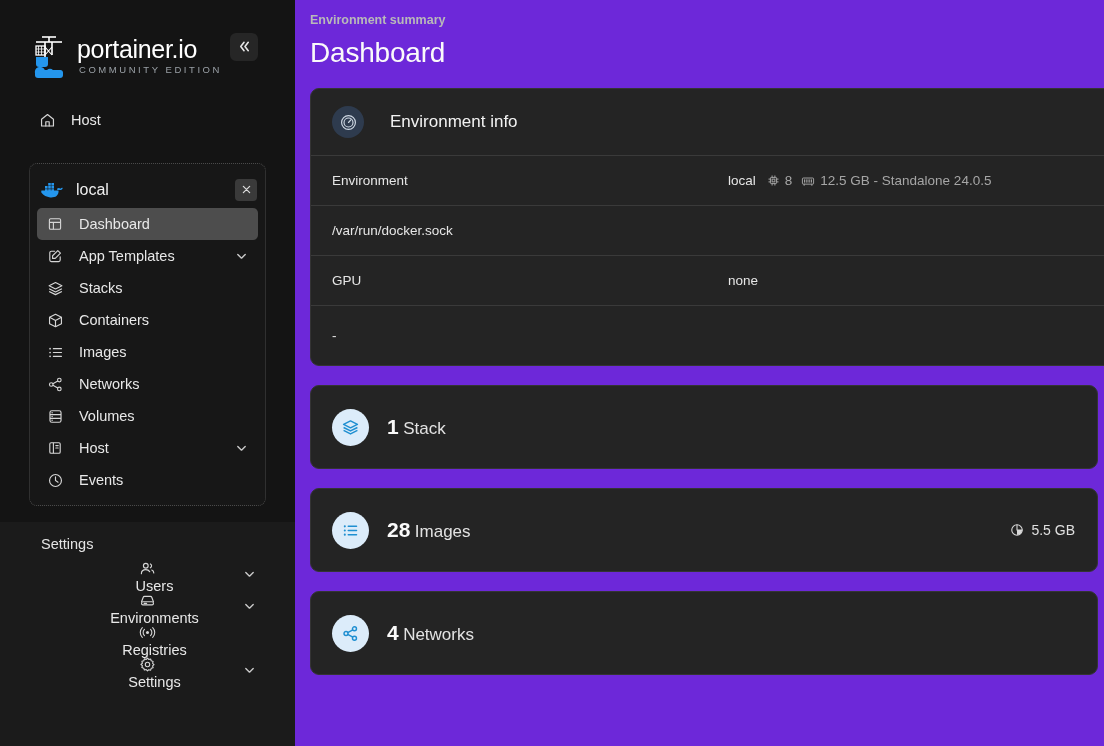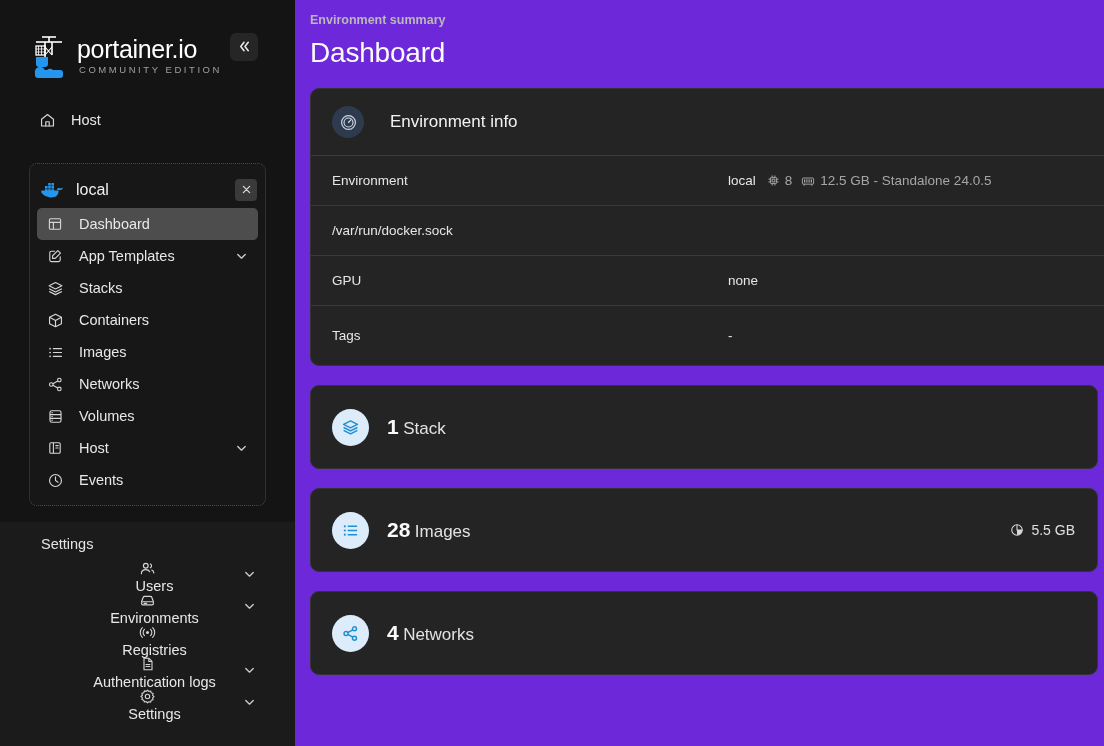--- a/index.html
+++ b/index.html
@@ -390,35 +390,20 @@
         <span class="ico">
           <svg viewBox="0 0 20 20" width="17" height="17" fill="none" stroke="currentColor" stroke-width="1.3" stroke-linecap="round">
             <circle cx="10" cy="10" r="1.8" fill="currentColor" stroke="none"></circle>
             <path d="M6.4 6.4 a5 5 0 0 0 0 7.2 M13.6 6.4 a5 5 0 0 1 0 7.2"></path>
             <path d="M3.9 4.2 a8.2 8.2 0 0 0 0 11.6 M16.1 4.2 a8.2 8.2 0 0 1 0 11.6"></path>
           </svg>
         </span>
         <span class="lbl">Registries</span>
       </div>
 
-      <div class="nav-item">
-        <span class="ico">
-          <svg viewBox="0 0 20 20" width="16" height="16" fill="none" stroke="currentColor" stroke-width="1.35" stroke-linejoin="round">
-            <path d="M5 2.8 h6 l4 4 v10.4 H5 Z"></path>
-              <path d="M11 2.8 V6.8 H15"></path>
-              <path d="M7.4 10.6 h5 M7.4 13.2 h5" stroke-linecap="round"></path>
-          </svg>
-        </span>
-        <span class="lbl">Authentication logs</span>
-        <span class="caret">
-          <svg viewBox="0 0 14 14" width="13" height="13" fill="none" stroke="currentColor" stroke-width="1.5" stroke-linecap="round" stroke-linejoin="round">
-              <path d="M3 5.3 L7 9.3 L11 5.3"></path>
-            </svg>
-        </span>
-      </div>
 
       <div class="nav-item">
         <span class="ico">
           <svg viewBox="0 0 20 20" width="17" height="17" fill="none" stroke="currentColor" stroke-width="1.3" stroke-linejoin="round">
             <circle cx="10" cy="10" r="2.6"></circle>
             <path d="M10 2.4 l1.5 1.7 l2.2 -0.6 l0.7 2.2 l2.2 0.7 l-0.6 2.2 l1.7 1.5 l-1.7 1.5 l0.6 2.2 l-2.2 0.7 l-0.7 2.2 l-2.2 -0.6 L10 17.6 l-1.5 -1.7 l-2.2 0.6 l-0.7 -2.2 l-2.2 -0.7 l0.6 -2.2 L2.3 10 l1.7 -1.5 l-0.6 -2.2 l2.2 -0.7 l0.7 -2.2 l2.2 0.6 z"></path>
           </svg>
         </span>
         <span class="lbl">Settings</span>
         <span class="caret">
@@ -476,21 +461,20 @@
       <div class="info-row">
         <span class="v">/var/run/docker.sock</span>
       </div>
 
       <div class="info-row">
         <span class="k">GPU</span>
         <span class="v">none</span>
       </div>
 
       <div class="info-row tall">
-        <span class="k">Tags</span>
         <span class="v">-</span>
       </div>
     </div>
 
     <div class="card stat-card">
       <span class="stat-icon">
         <svg viewBox="0 0 22 22" width="19" height="19" fill="none" stroke="currentColor" stroke-width="1.7" stroke-linejoin="round">
           <path d="M11 3.4 L19 7.4 L11 11.4 L3 7.4 Z"></path>
             <path d="M3 11 L11 15 L19 11"></path>
             <path d="M3 14.4 L11 18.4 L19 14.4"></path>

